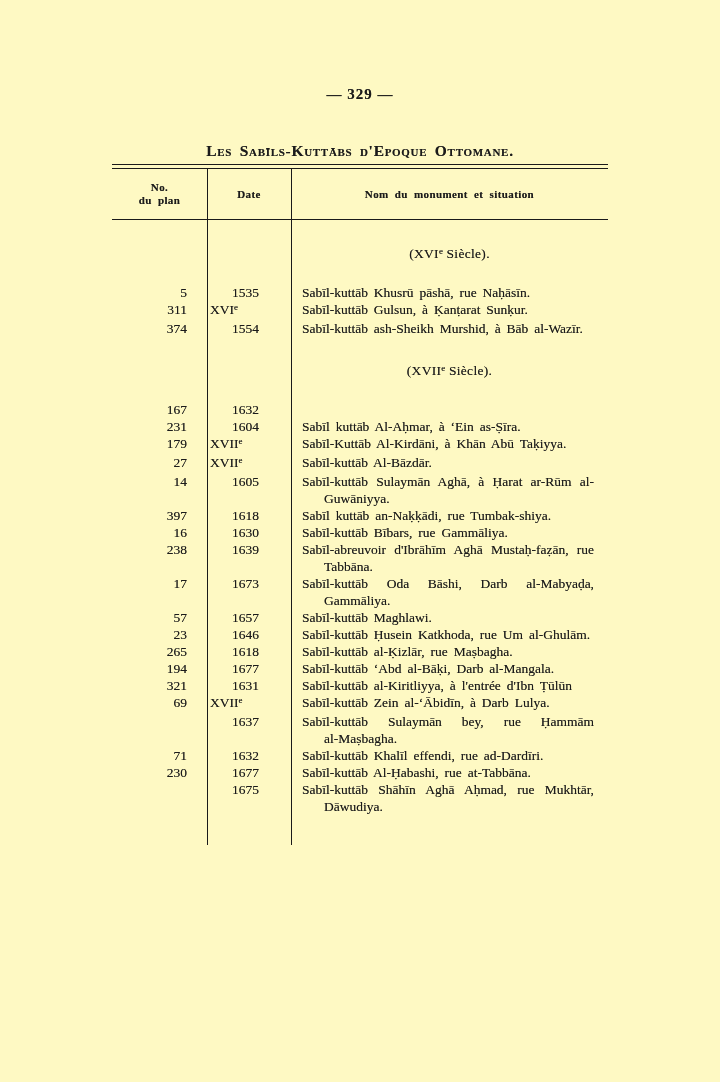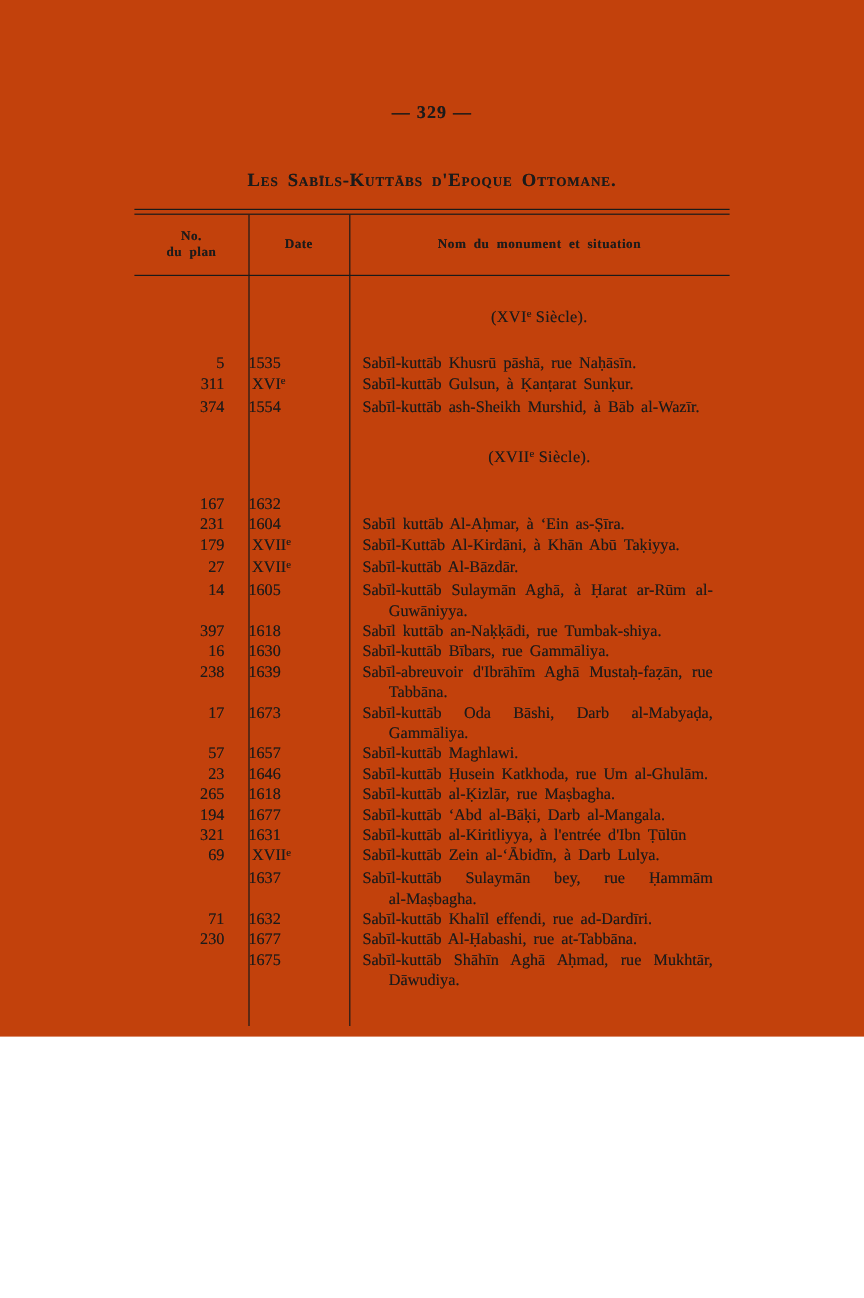--- a/index.html
+++ b/index.html
@@ -3,22 +3,22 @@
 <meta charset="utf-8">
 <style>
   html, body {
     margin: 0;
     padding: 0;
     background: #ffffff;
   }
   .page {
     position: relative;
     width: 720px;
-    height: 864px;
-    background: #c2410c;
+    height: 1082px;
+    background: #fef9c3;
     overflow: hidden;
     font-family: "Liberation Serif", "DejaVu Serif", serif;
     color: #1b1b1b;
     text-shadow: 0 0 0.4px rgba(20,20,20,0.55);
   }
   .page-number {
     position: absolute;
     top: 86px;
     left: 0;
     width: 100%;
@@ -35,21 +35,21 @@
     text-align: center;
     font-variant: small-caps;
     font-weight: bold;
     font-size: 15.5px;
     letter-spacing: 0.7px;
     word-spacing: 3px;
   }
   .tbl {
     position: absolute;
     left: 112px;
-    top: 174px;
+    top: 164px;
     width: 496px;
     display: grid;
     grid-template-columns: 95px 84px 317px;
     grid-auto-flow: row;
     padding-bottom: 30px;
     font-size: 13.5px;
     line-height: 17px;
   }
   .top-rule {
     grid-column: 1 / -1;
@@ -90,21 +90,21 @@
     letter-spacing: 0.3px;
   }
   .cell { }
   .cell.no {
     grid-column: 1;
     text-align: right;
     padding-right: 20px;
   }
   .cell.date {
     grid-column: 2;
-    text-align: left;
+    text-align: center;
     padding-right: 7px;
   }
   .cell.date.century {
     text-align: left;
     padding-left: 3px;
     padding-right: 0;
   }
   .cell.name {
     grid-column: 3;
     text-align: justify;

